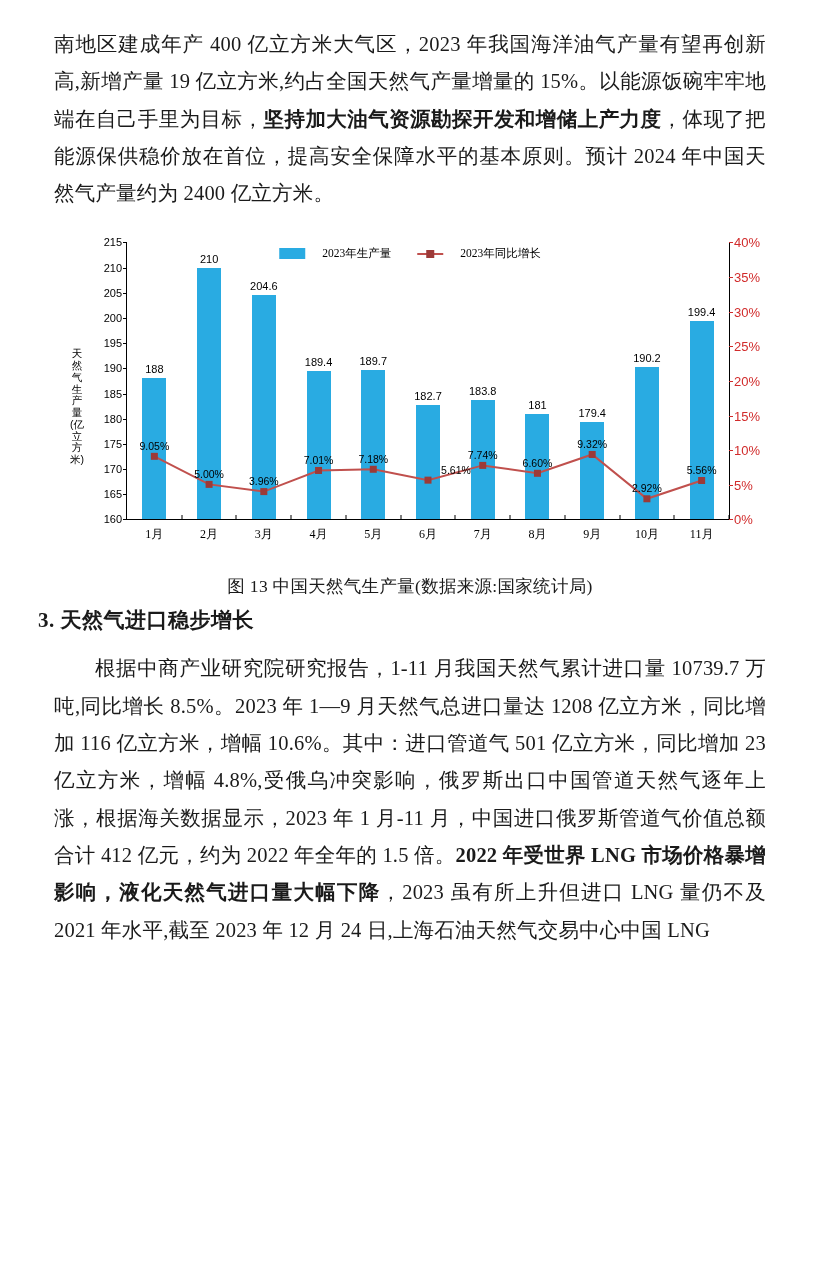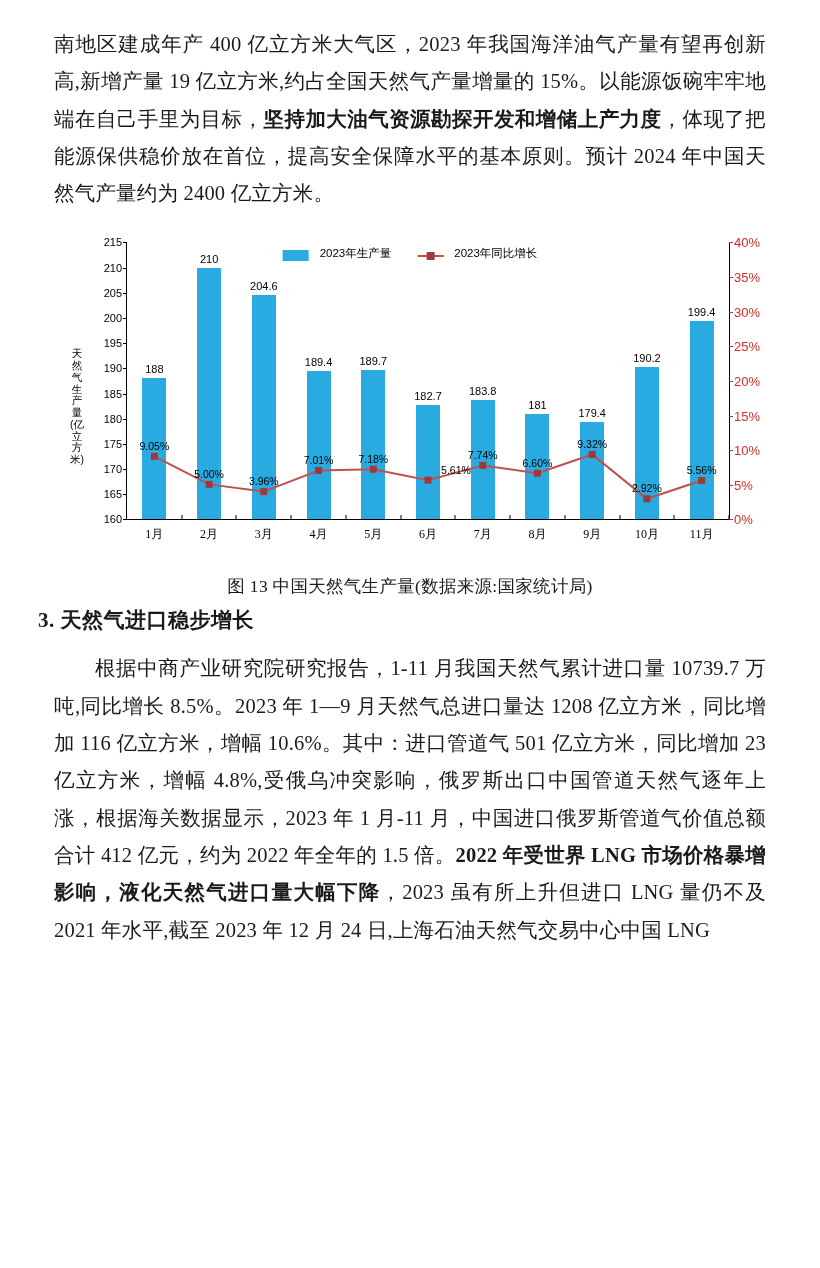--- a/index.html
+++ b/index.html
@@ -153,21 +153,21 @@
     position: absolute;
     top: 18px;
     left: 50%;
     transform: translateX(-50%);
     display: flex;
     gap: 26px;
     align-items: center;
     font-size: 11.5px;
     color: #000;
   }
-  .legend-item { display: flex; align-items: flex-end; gap: 11px; }
+  .legend-item { display: flex; align-items: center; gap: 17px; font-family: Liberation Serif, serif; }
   .legend-swatch-bar {
     width: 26px; height: 11px; background: #29ABE2; display: inline-block;
   }
   .legend-swatch-line {
     width: 26px; height: 11px; display: inline-block; position: relative;
   }
   .legend-swatch-line::before {
     content: "";
     position: absolute; left: 0; top: 5px; width: 26px; height: 2px; background: #C0504D;
   }

